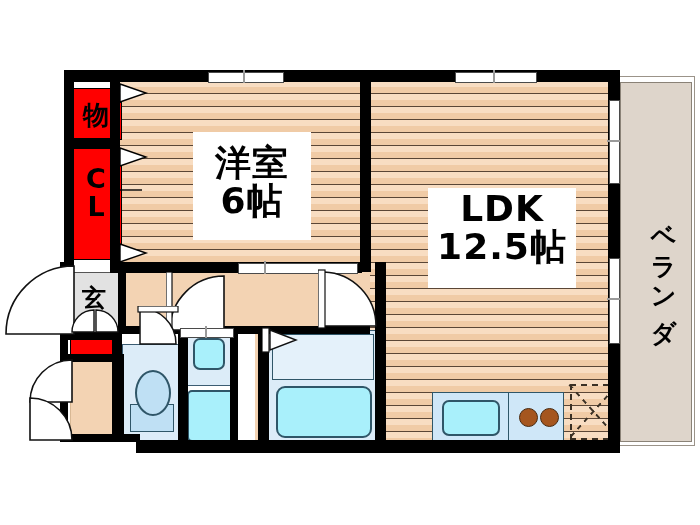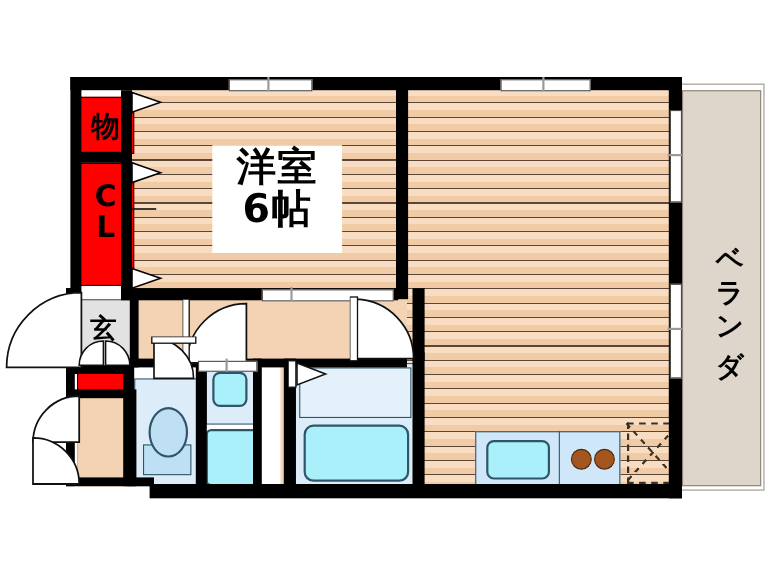--- a/index.html
+++ b/index.html
@@ -195,23 +195,25 @@
   </svg>
 
   <svg class="abs" style="left:120px;top:306px;width:60px;height:40px;" viewBox="0 0 60 40">
     <path d="M56 38 A 36 36 0 0 0 20 2 L 20 38 Z" fill="#ffffff" stroke="#111" stroke-width="1.5"></path>
     <rect x="18" y="0" width="40" height="6" fill="#ffffff" stroke="#111" stroke-width="1.2"></rect>
   </svg>
 
   <div class="win" style="left:180px;top:328px;width:52px;height:8px;"></div>
   <div class="win-line" style="left:205px;top:326px;width:2px;height:12px;"></div>
 
-  <div class="label" style="left:193px;top:132px;width:118px;height:96px;font-size:36px;padding-top:2px;">洋室
+  <div class="label" style="left:193px;top:132px;width:118px;height:96px;font-size:36px;padding-top:12px;">洋室
 6帖</div>
 
+  <div class="label" style="left:428px;top:188px;width:148px;height:98px;font-size:36px;padding-top:2px;">LDK
+12.5帖</div>
 
   <div class="label v" style="left:636px;top:200px;width:40px;height:140px;font-size:25px;letter-spacing:3px;">ベランダ</div>
 
   <div class="redlabel" style="left:70px;top:282px;width:48px;font-size:24px;">玄</div>
 
   <div class="redlabel" style="left:72px;top:165px;width:48px;font-size:27px;line-height:1.05;">C<br>L</div>
 
   <div class="redlabel" style="left:72px;top:98px;width:48px;font-size:26px;">物</div>
 
 </div>

